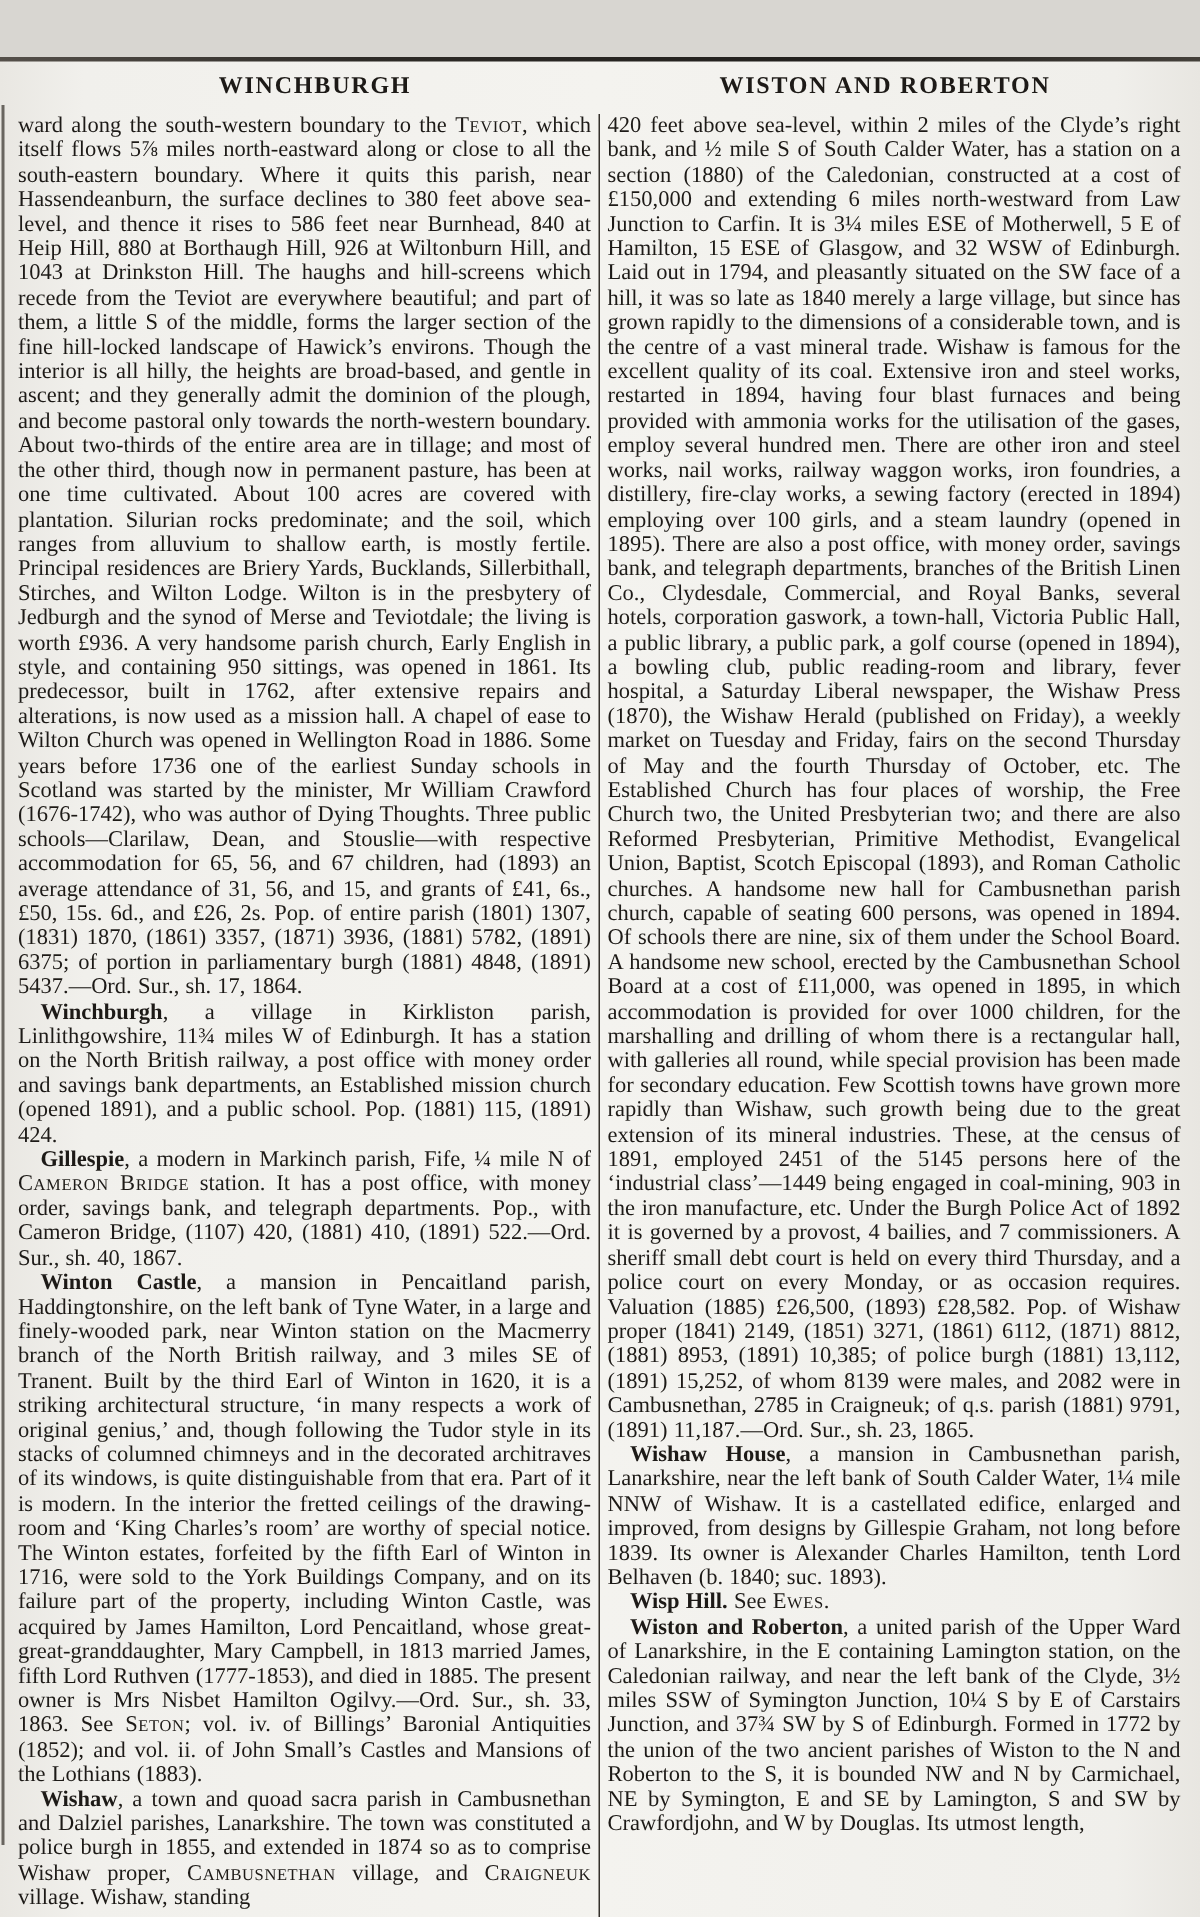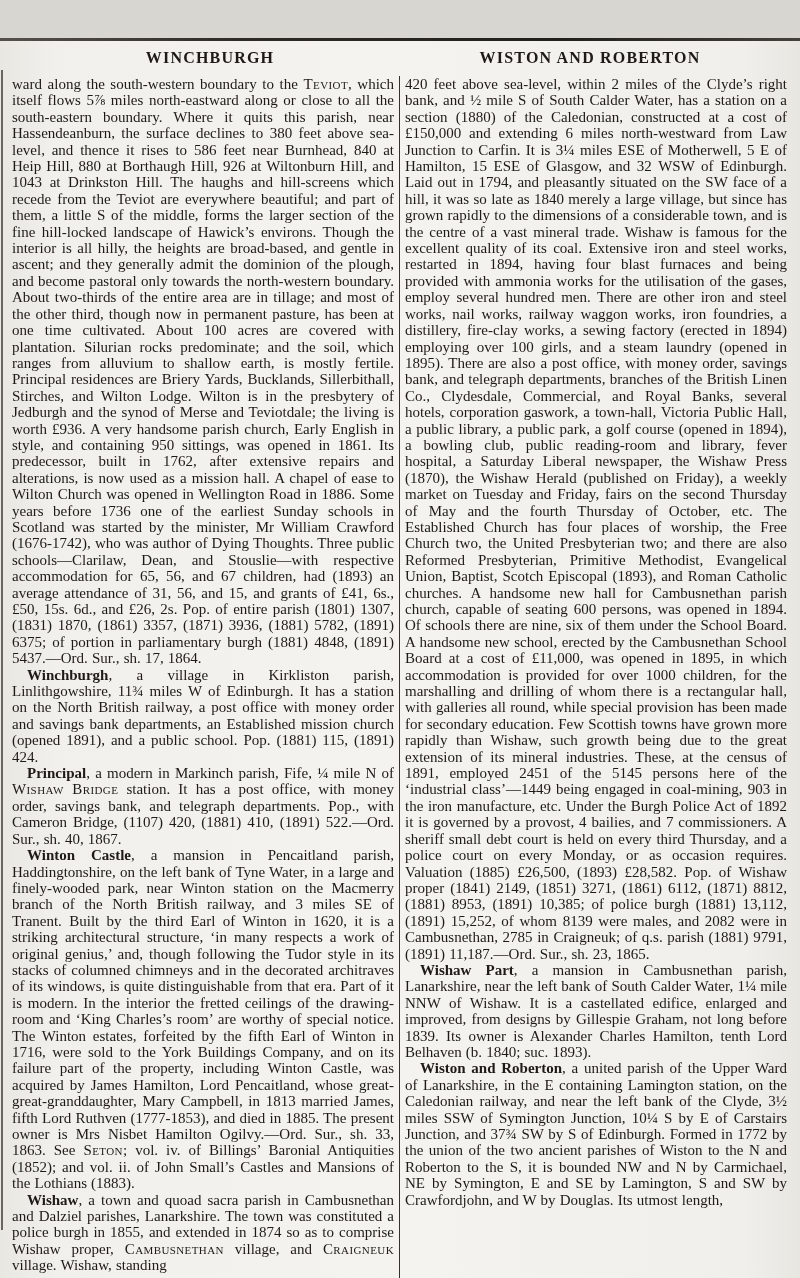--- a/index.html
+++ b/index.html
@@ -55,26 +55,27 @@
   <div class="edge-top"></div>
   <div class="edge-left"></div>
 
   <div class="running-head left">WINCHBURGH</div>
   <div class="running-head right">WISTON AND ROBERTON</div>
 
   <div class="columns">
     <div class="col">
         <p class="para"><span>ward along the south-western boundary to the </span><span class="sc">Teviot</span><span>, which itself flows 5⅞ miles north-eastward along or close to all the south-eastern boundary. Where it quits this parish, near Hassendeanburn, the surface declines to 380 feet above sea-level, and thence it rises to 586 feet near Burnhead, 840 at Heip Hill, 880 at Borthaugh Hill, 926 at Wiltonburn Hill, and 1043 at Drinkston Hill. The haughs and hill-screens which recede from the Teviot are everywhere beautiful; and part of them, a little S of the middle, forms the larger section of the fine hill-locked landscape of Hawick’s environs. Though the interior is all hilly, the heights are broad-based, and gentle in ascent; and they generally admit the dominion of the plough, and become pastoral only towards the north-western boundary. About two-thirds of the entire area are in tillage; and most of the other third, though now in permanent pasture, has been at one time cultivated. About 100 acres are covered with plantation. Silurian rocks predominate; and the soil, which ranges from alluvium to shallow earth, is mostly fertile. Principal residences are Briery Yards, Bucklands, Sillerbithall, Stirches, and Wilton Lodge. Wilton is in the presbytery of Jedburgh and the synod of Merse and Teviotdale; the living is worth £936. A very handsome parish church, Early English in style, and containing 950 sittings, was opened in 1861. Its predecessor, built in 1762, after extensive repairs and alterations, is now used as a mission hall. A chapel of ease to Wilton Church was opened in Wellington Road in 1886. Some years before 1736 one of the earliest Sunday schools in Scotland was started by the minister, Mr William Crawford (1676-1742), who was author of </span><span class="i">Dying Thoughts</span><span>. Three public schools—Clarilaw, Dean, and Stouslie—with respective accommodation for 65, 56, and 67 children, had (1893) an average attendance of 31, 56, and 15, and grants of £41, 6s., £50, 15s. 6d., and £26, 2s. Pop. of entire parish (1801) 1307, (1831) 1870, (1861) 3357, (1871) 3936, (1881) 5782, (1891) 6375; of portion in parliamentary burgh (1881) 4848, (1891) 5437.—</span><span class="i">Ord. Sur.</span><span>, sh. 17, 1864.</span></p>
         <p class="para indent"><span class="b">Winchburgh</span><span>, a village in Kirkliston parish, Linlithgowshire, 11¾ miles W of Edinburgh. It has a station on the North British railway, a post office with money order and savings bank departments, an Established mission church (opened 1891), and a public school. Pop. (1881) 115, (1891) 424.</span></p>
-        <p class="para indent"><span class="b">Principal</span><span>, a modern in Markinch parish, Fife, ¼ mile N of </span><span class="sc">Wishaw Bridge</span><span> station. It has a post office, with money order, savings bank, and telegraph departments. Pop., with Cameron Bridge, (1107) 420, (1881) 410, (1891) 522.—</span><span class="i">Ord. Sur.</span><span>, sh. 40, 1867.</span></p>
+        <p class="para indent"><span class="b">Gillespie</span><span>, a modern in Markinch parish, Fife, ¼ mile N of </span><span class="sc">Cameron Bridge</span><span> station. It has a post office, with money order, savings bank, and telegraph departments. Pop., with Cameron Bridge, (1107) 420, (1881) 410, (1891) 522.—</span><span class="i">Ord. Sur.</span><span>, sh. 40, 1867.</span></p>
         <p class="para indent"><span class="b">Winton Castle</span><span>, a mansion in Pencaitland parish, Haddingtonshire, on the left bank of Tyne Water, in a large and finely-wooded park, near Winton station on the Macmerry branch of the North British railway, and 3 miles SE of Tranent. Built by the third Earl of Winton in 1620, it is a striking architectural structure, ‘in many respects a work of original genius,’ and, though following the Tudor style in its stacks of columned chimneys and in the decorated architraves of its windows, is quite distinguishable from that era. Part of it is modern. In the interior the fretted ceilings of the drawing-room and ‘King Charles’s room’ are worthy of special notice. The Winton estates, forfeited by the fifth Earl of Winton in 1716, were sold to the York Buildings Company, and on its failure part of the property, including Winton Castle, was acquired by James Hamilton, Lord Pencaitland, whose great-great-granddaughter, Mary Campbell, in 1813 married James, fifth Lord Ruthven (1777-1853), and died in 1885. The present owner is Mrs Nisbet Hamilton Ogilvy.—</span><span class="i">Ord. Sur.</span><span>, sh. 33, 1863. See </span><span class="sc">Seton</span><span>; vol. iv. of Billings’ </span><span class="i">Baronial Antiquities</span><span> (1852); and vol. ii. of John Small’s </span><span class="i">Castles and Mansions of the Lothians</span><span> (1883).</span></p>
         <p class="para indent"><span class="b">Wishaw</span><span>, a town and </span><span class="i">quoad sacra</span><span> parish in Cambusnethan and Dalziel parishes, Lanarkshire. The town was constituted a police burgh in 1855, and extended in 1874 so as to comprise Wishaw proper, </span><span class="sc">Cambusnethan</span><span> village, and </span><span class="sc">Craigneuk</span><span> village. Wishaw, standing</span></p>
       </div>
     <div class="divider"></div>
     <div class="col">
         <p class="para"><span>420 feet above sea-level, within 2 miles of the Clyde’s right bank, and ½ mile S of South Calder Water, has a station on a section (1880) of the Caledonian, constructed at a cost of £150,000 and extending 6 miles north-westward from Law Junction to Carfin. It is 3¼ miles ESE of Motherwell, 5 E of Hamilton, 15 ESE of Glasgow, and 32 WSW of Edinburgh. Laid out in 1794, and pleasantly situated on the SW face of a hill, it was so late as 1840 merely a large village, but since has grown rapidly to the dimensions of a considerable town, and is the centre of a vast mineral trade. Wishaw is famous for the excellent quality of its coal. Extensive iron and steel works, restarted in 1894, having four blast furnaces and being provided with ammonia works for the utilisation of the gases, employ several hundred men. There are other iron and steel works, nail works, railway waggon works, iron foundries, a distillery, fire-clay works, a sewing factory (erected in 1894) employing over 100 girls, and a steam laundry (opened in 1895). There are also a post office, with money order, savings bank, and telegraph departments, branches of the British Linen Co., Clydesdale, Commercial, and Royal Banks, several hotels, corporation gaswork, a town-hall, Victoria Public Hall, a public library, a public park, a golf course (opened in 1894), a bowling club, public reading-room and library, fever hospital, a Saturday Liberal newspaper, the </span><span class="i">Wishaw Press</span><span> (1870), the </span><span class="i">Wishaw Herald</span><span> (published on Friday), a weekly market on Tuesday and Friday, fairs on the second Thursday of May and the fourth Thursday of October, etc. The Established Church has four places of worship, the Free Church two, the United Presbyterian two; and there are also Reformed Presbyterian, Primitive Methodist, Evangelical Union, Baptist, Scotch Episcopal (1893), and Roman Catholic churches. A handsome new hall for Cambusnethan parish church, capable of seating 600 persons, was opened in 1894. Of schools there are nine, six of them under the School Board. A handsome new school, erected by the Cambusnethan School Board at a cost of £11,000, was opened in 1895, in which accommodation is provided for over 1000 children, for the marshalling and drilling of whom there is a rectangular hall, with galleries all round, while special provision has been made for secondary education. Few Scottish towns have grown more rapidly than Wishaw, such growth being due to the great extension of its mineral industries. These, at the census of 1891, employed 2451 of the 5145 persons here of the ‘industrial class’—1449 being engaged in coal-mining, 903 in the iron manufacture, etc. Under the Burgh Police Act of 1892 it is governed by a provost, 4 bailies, and 7 commissioners. A sheriff small debt court is held on every third Thursday, and a police court on every Monday, or as occasion requires. Valuation (1885) £26,500, (1893) £28,582. Pop. of Wishaw proper (1841) 2149, (1851) 3271, (1861) 6112, (1871) 8812, (1881) 8953, (1891) 10,385; of police burgh (1881) 13,112, (1891) 15,252, of whom 8139 were males, and 2082 were in Cambusnethan, 2785 in Craigneuk; of </span><span class="i">q.s.</span><span> parish (1881) 9791, (1891) 11,187.—</span><span class="i">Ord. Sur.</span><span>, sh. 23, 1865.</span></p>
-        <p class="para indent"><span class="b">Wishaw Part</span><span>, a mansion in Cambusnethan parish, Lanarkshire, near the left bank of South Calder Water, 1¼ mile NNW of Wishaw. It is a castellated edifice, enlarged and improved, from designs by Gillespie Graham, not long before 1839. Its owner is Alexander Charles Hamilton, tenth Lord Belhaven (b. 1840; suc. 1893).</span></p>
+        <p class="para indent"><span class="b">Wishaw House</span><span>, a mansion in Cambusnethan parish, Lanarkshire, near the left bank of South Calder Water, 1¼ mile NNW of Wishaw. It is a castellated edifice, enlarged and improved, from designs by Gillespie Graham, not long before 1839. Its owner is Alexander Charles Hamilton, tenth Lord Belhaven (b. 1840; suc. 1893).</span></p>
+        <p class="para indent"><span class="b">Wisp Hill.</span><span> See </span><span class="sc">Ewes</span><span>.</span></p>
         <p class="para indent"><span class="b">Wiston and Roberton</span><span>, a united parish of the Upper Ward of Lanarkshire, in the E containing Lamington station, on the Caledonian railway, and near the left bank of the Clyde, 3½ miles SSW of Symington Junction, 10¼ S by E of Carstairs Junction, and 37¾ SW by S of Edinburgh. Formed in 1772 by the union of the two ancient parishes of Wiston to the N and Roberton to the S, it is bounded NW and N by Carmichael, NE by Symington, E and SE by Lamington, S and SW by Crawfordjohn, and W by Douglas. Its utmost length,</span></p>
       </div>
   </div>
 
   <div class="page-number">499</div>
 </div>
 
 </body></html>

